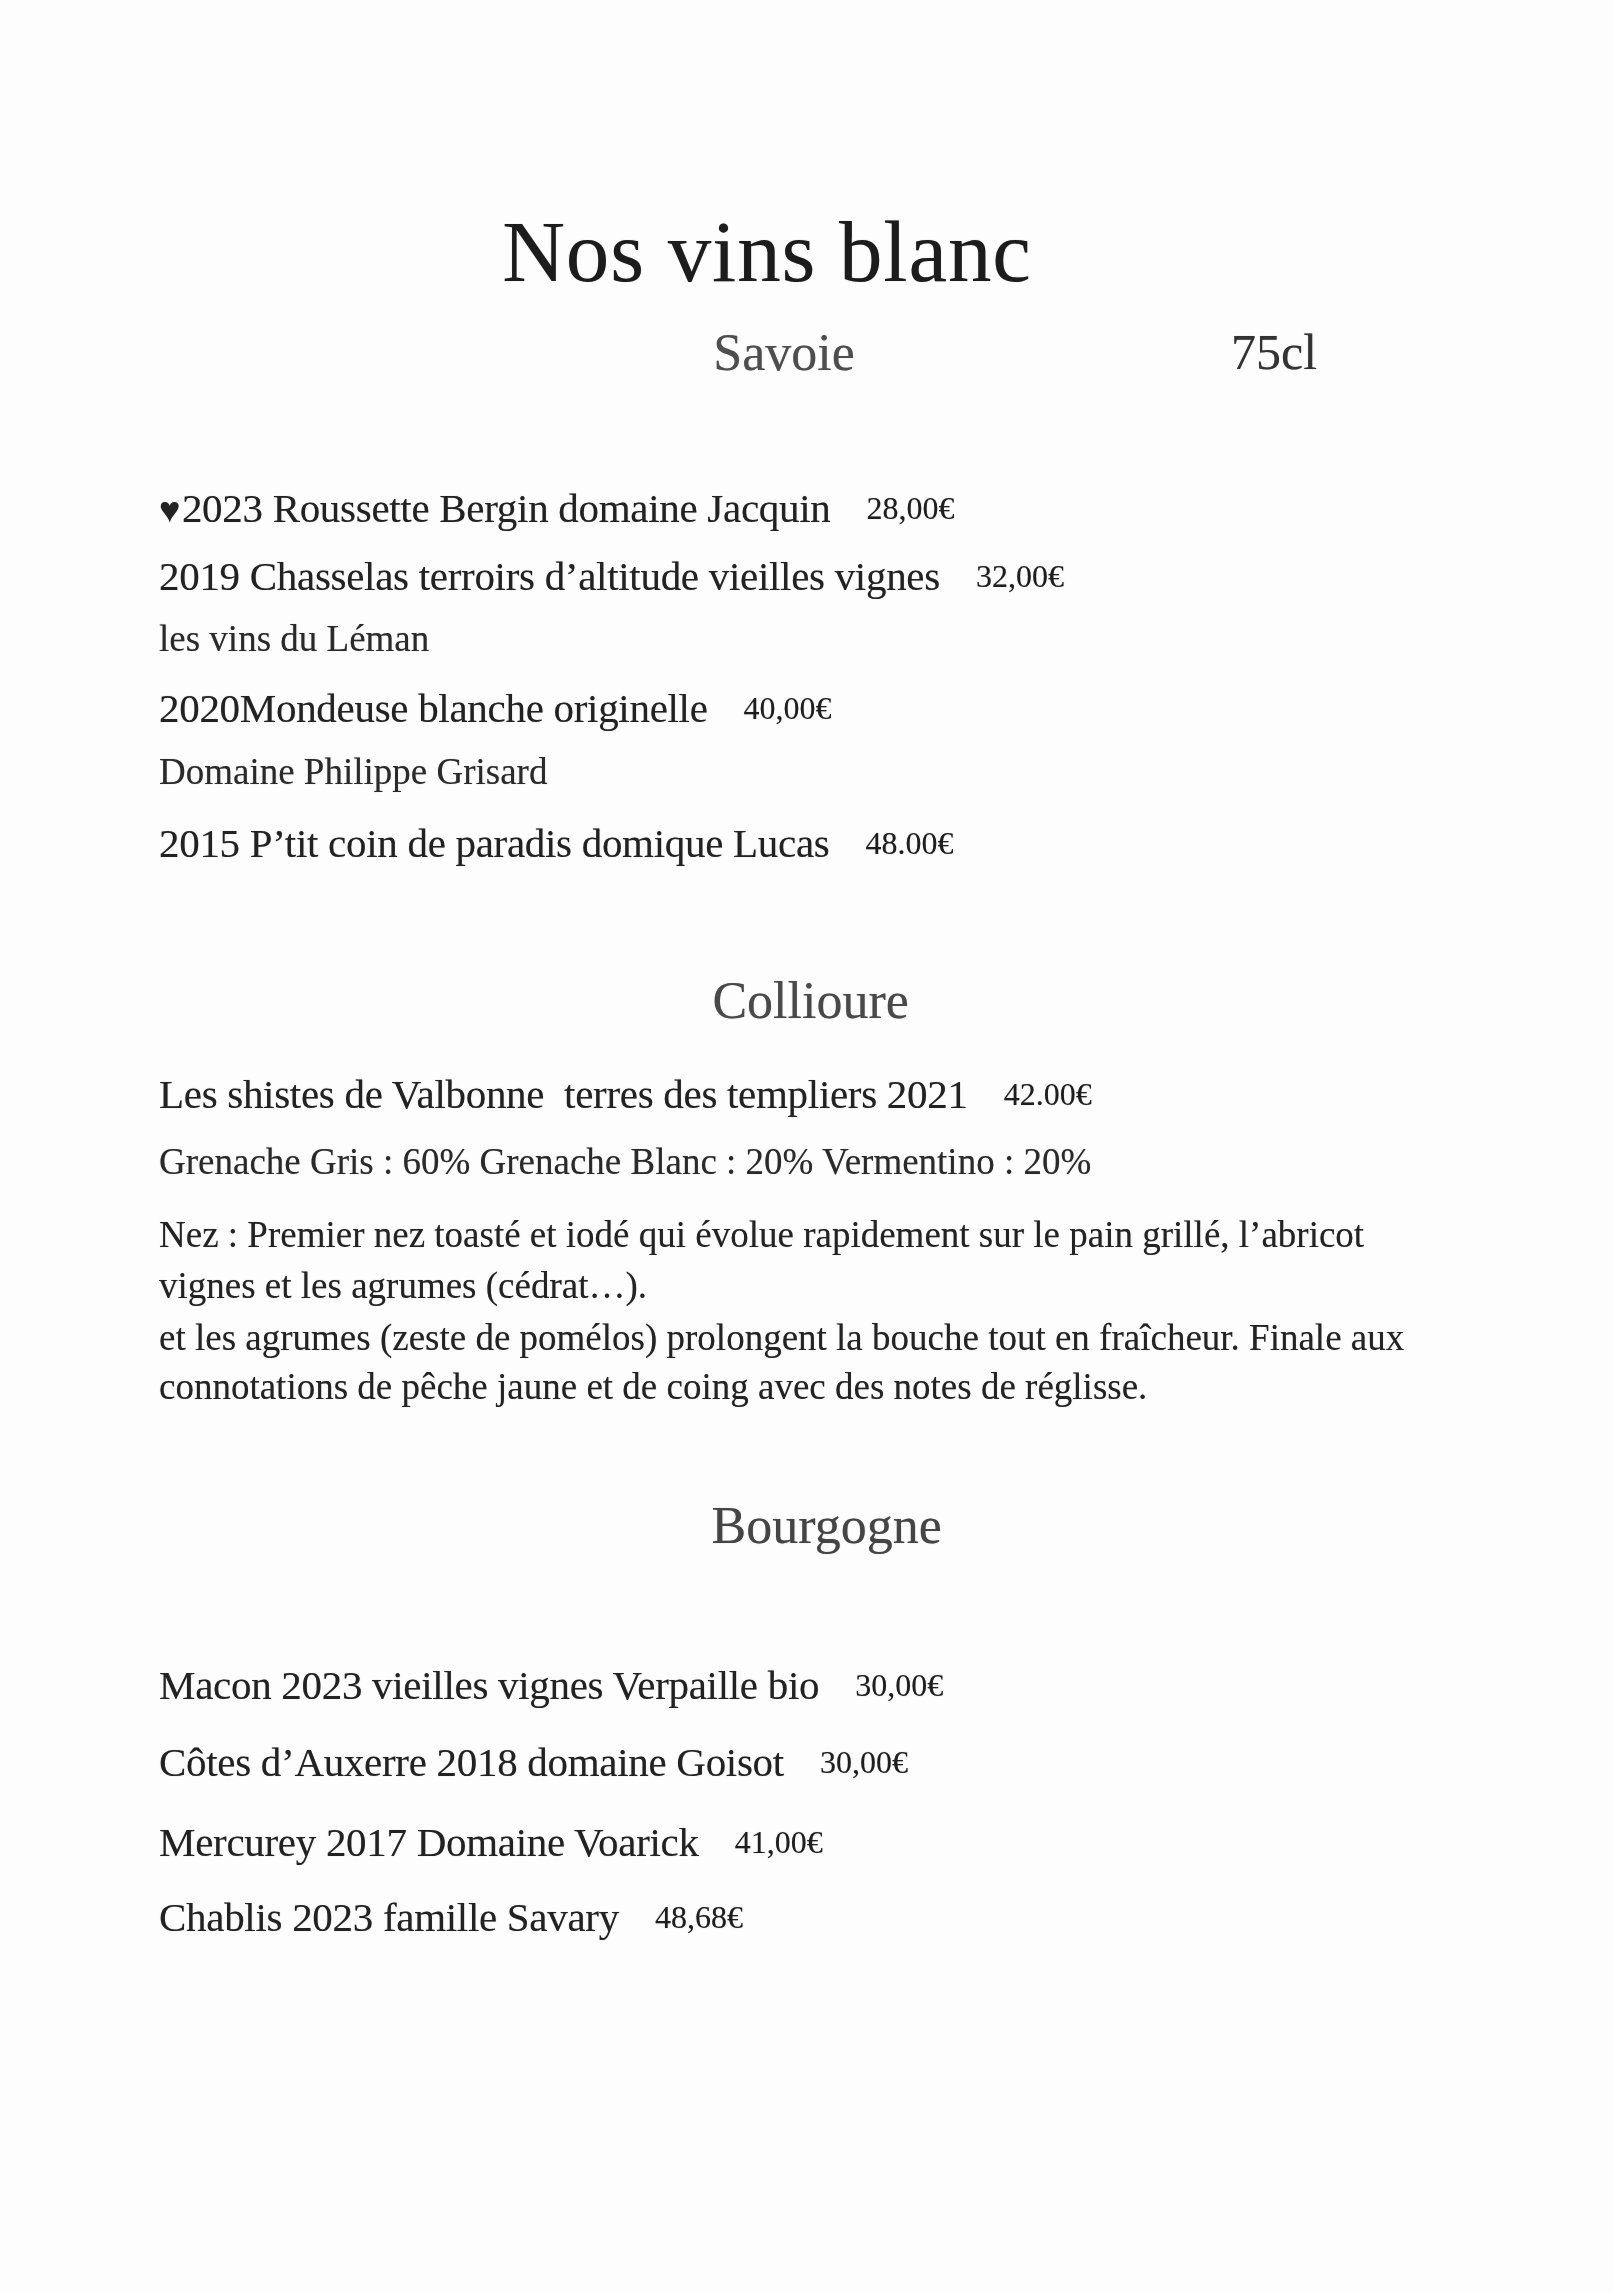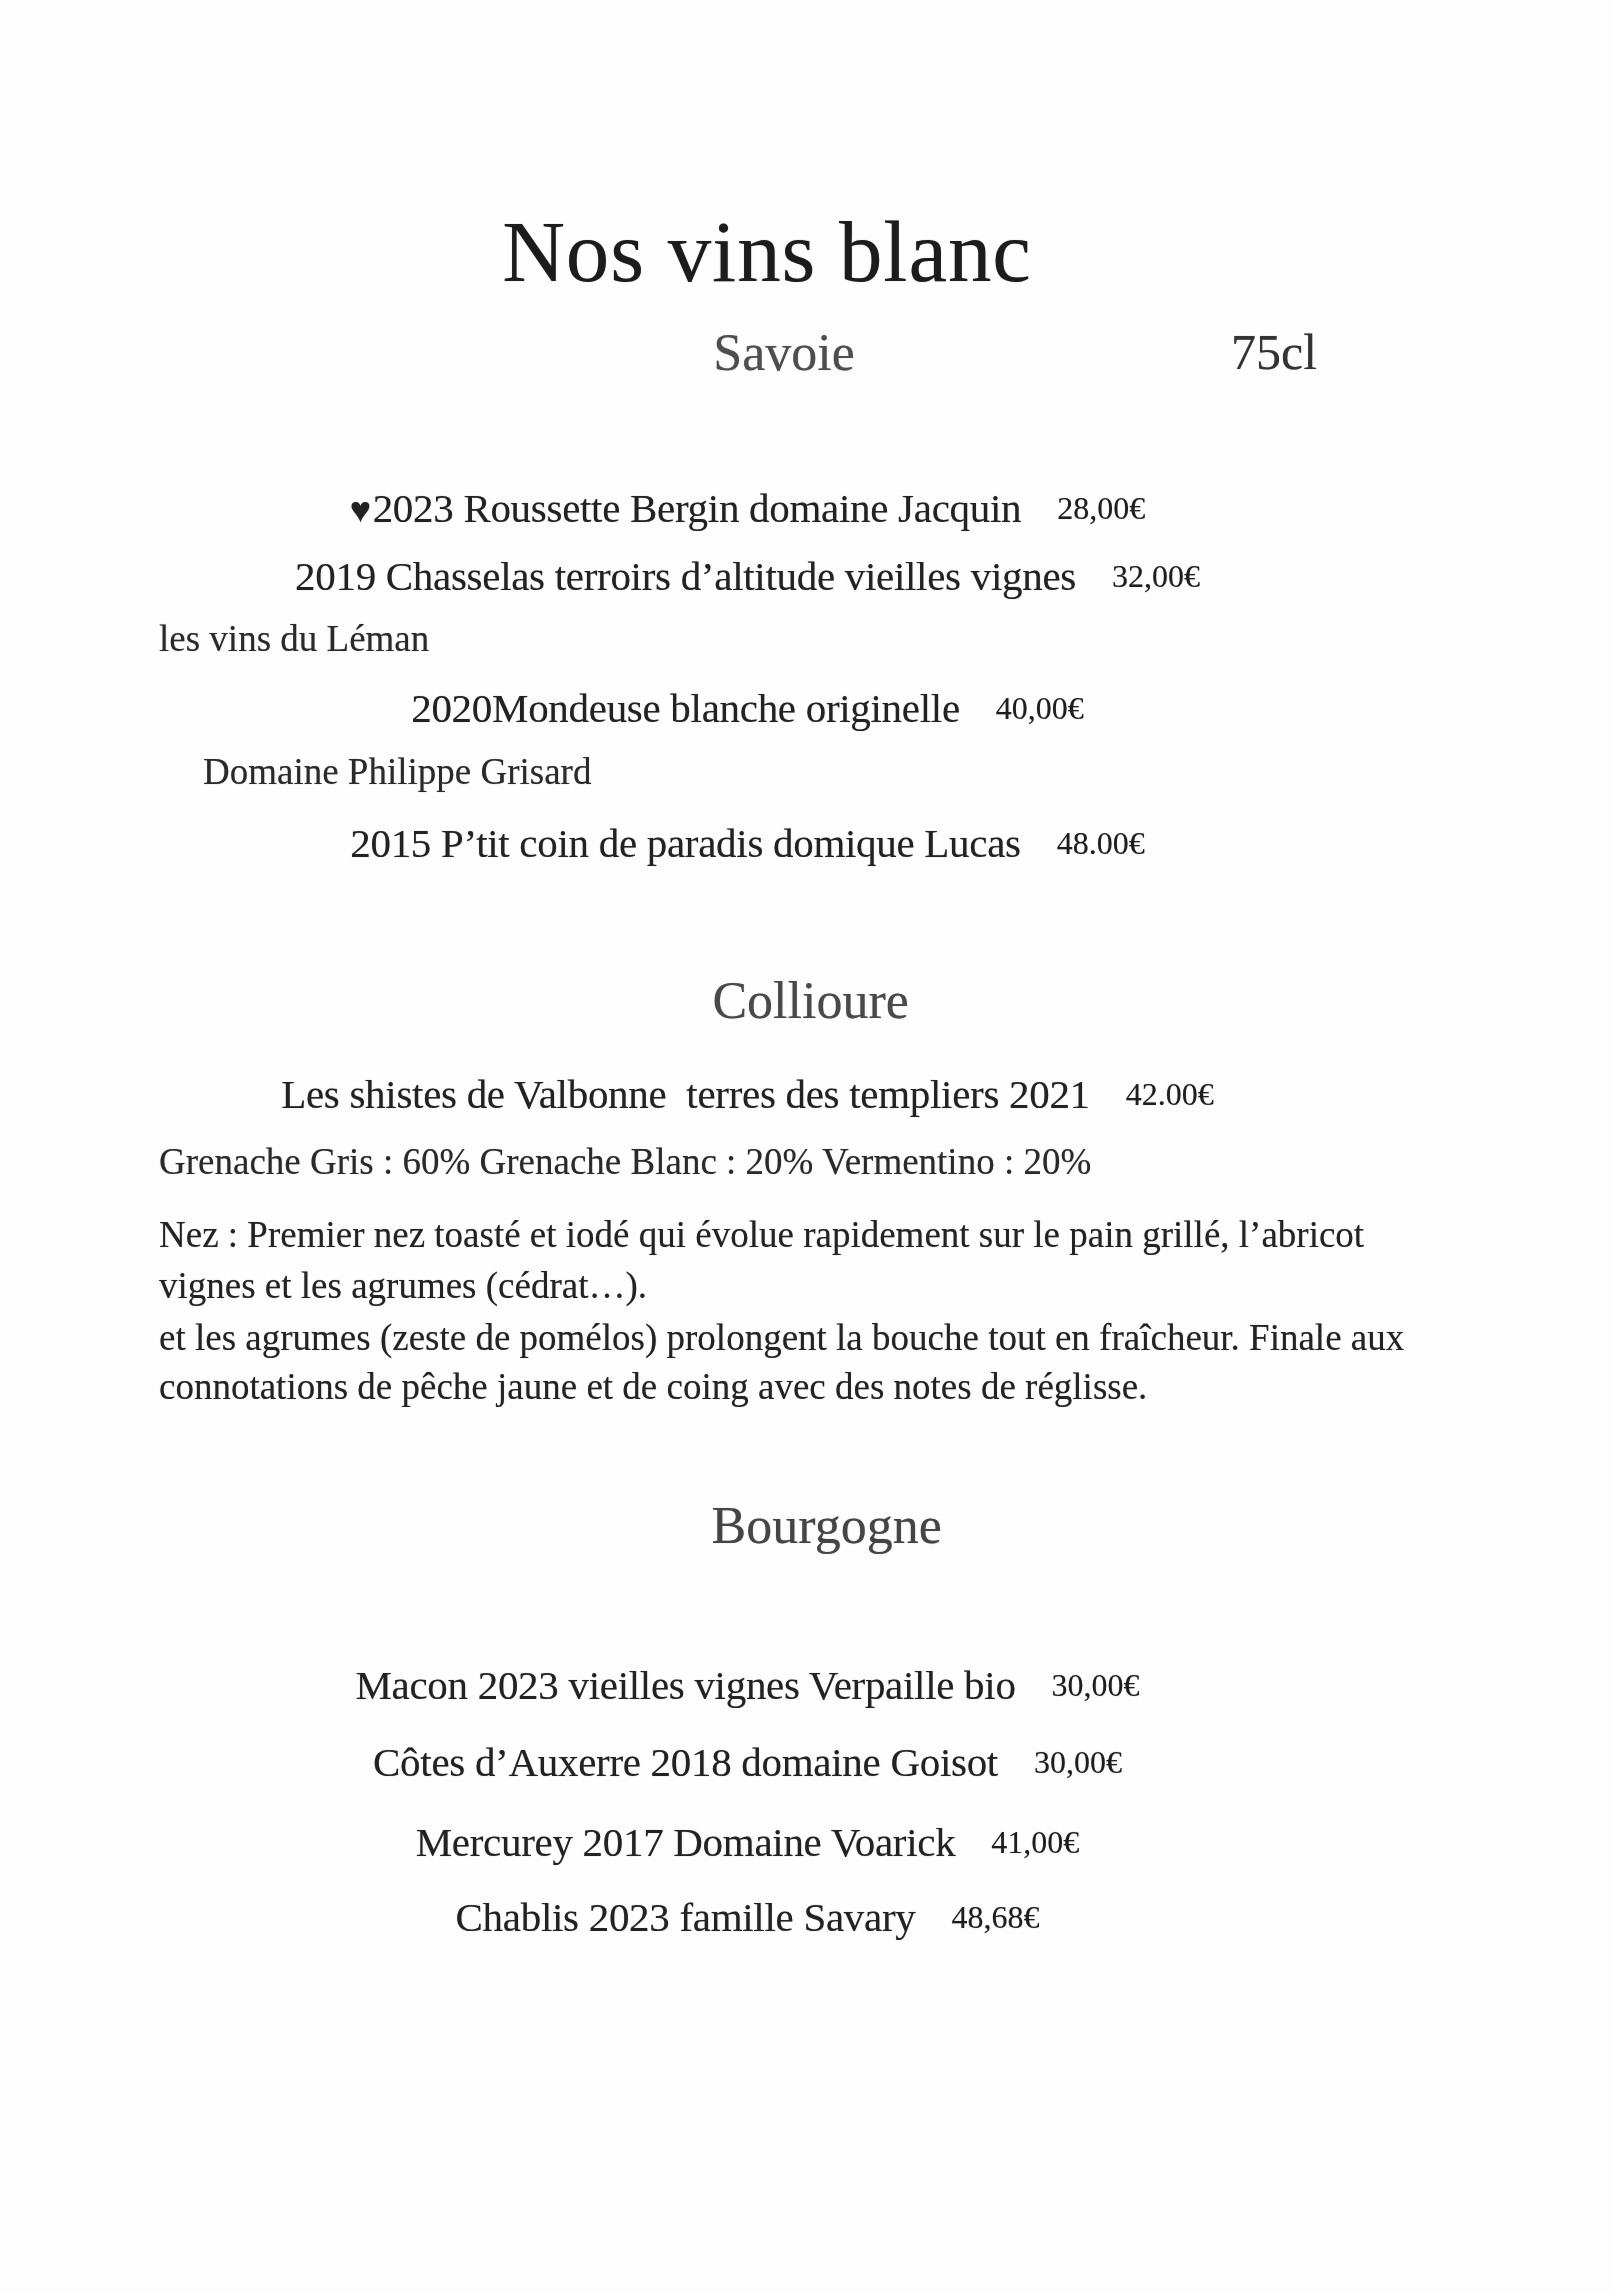--- a/index.html
+++ b/index.html
@@ -49,21 +49,21 @@
     left: 1231px;
     font-size: 50px;
     line-height: 57px;
     color: #333333;
   }
   .wine-row {
     position: absolute;
     left: 159px;
     right: 278px;
     display: flex;
-    justify-content: center;
+    justify-content: flex-start;
     align-items: flex-start;
     font-size: 41px;
     line-height: 52px;
     color: #222222;
   }
   .wine-name { letter-spacing: -0.3px; white-space: pre; }
   .wine-price {
     font-size: 32px;
     color: #1e1e1e;
     flex: none;
@@ -89,21 +89,21 @@
     color: #232323;
   }
   .notes-nez   { top: 1209px; line-height: 51px; }
   .notes-bouche{ top: 1313px; line-height: 49px; }
   .notes-para .note-line { display: block; white-space: pre; }
 
   .r1 { top: 482px; }
   .r2 { top: 550px; }
   .s2 { top: 616px; }
   .r3 { top: 682px; }
-  .s3 { top: 749px; margin-left: 44px; }
+  .s3 { top: 749px; }
   .r4 { top: 817px; }
   .rc1 { top: 1068px; }
   .sc1 { top: 1139px; }
   .rb1 { top: 1659px; }
   .rb2 { top: 1736px; }
   .rb3 { top: 1816px; }
   .rb4 { top: 1891px; }
 </style>
 </head>
 <body>

